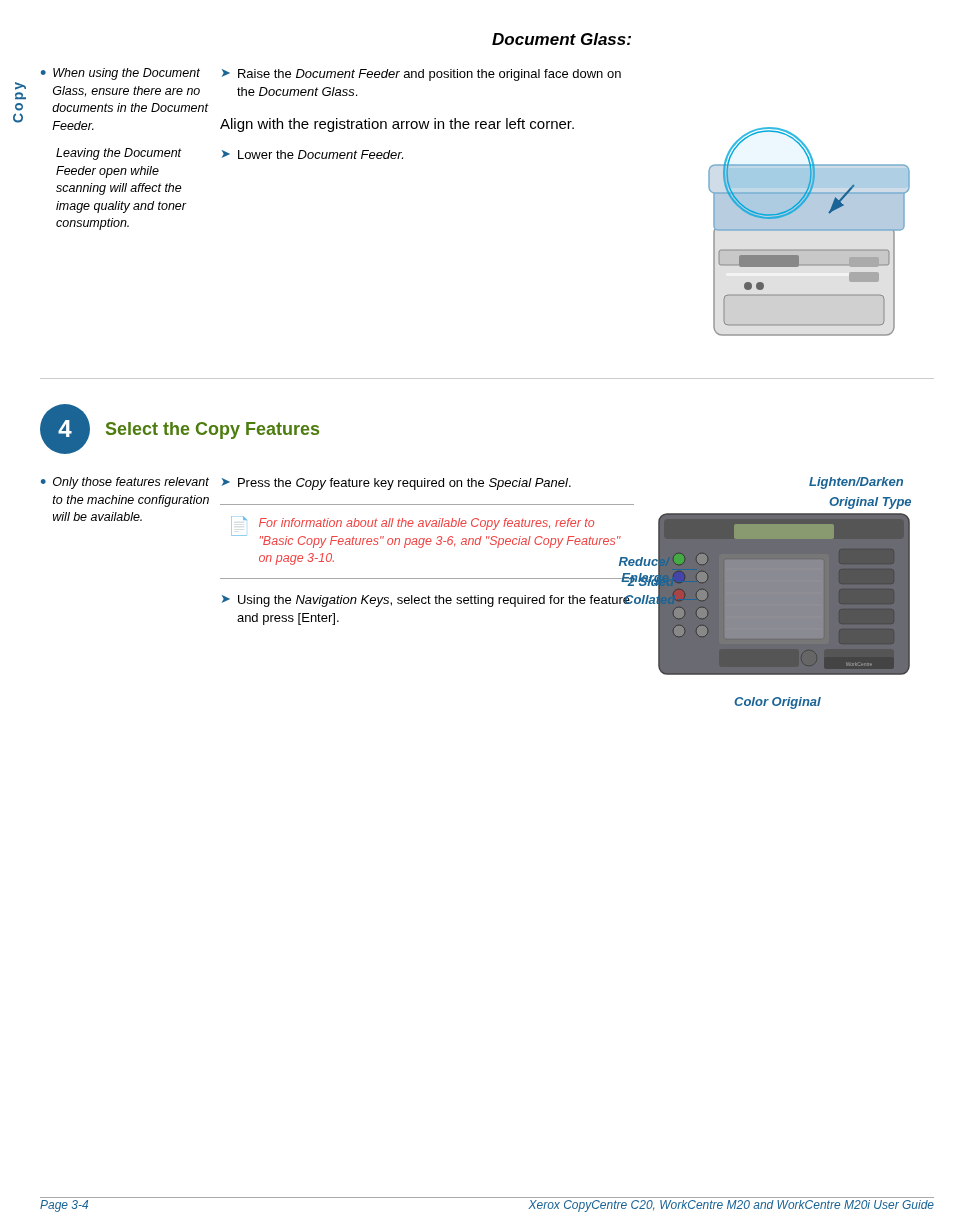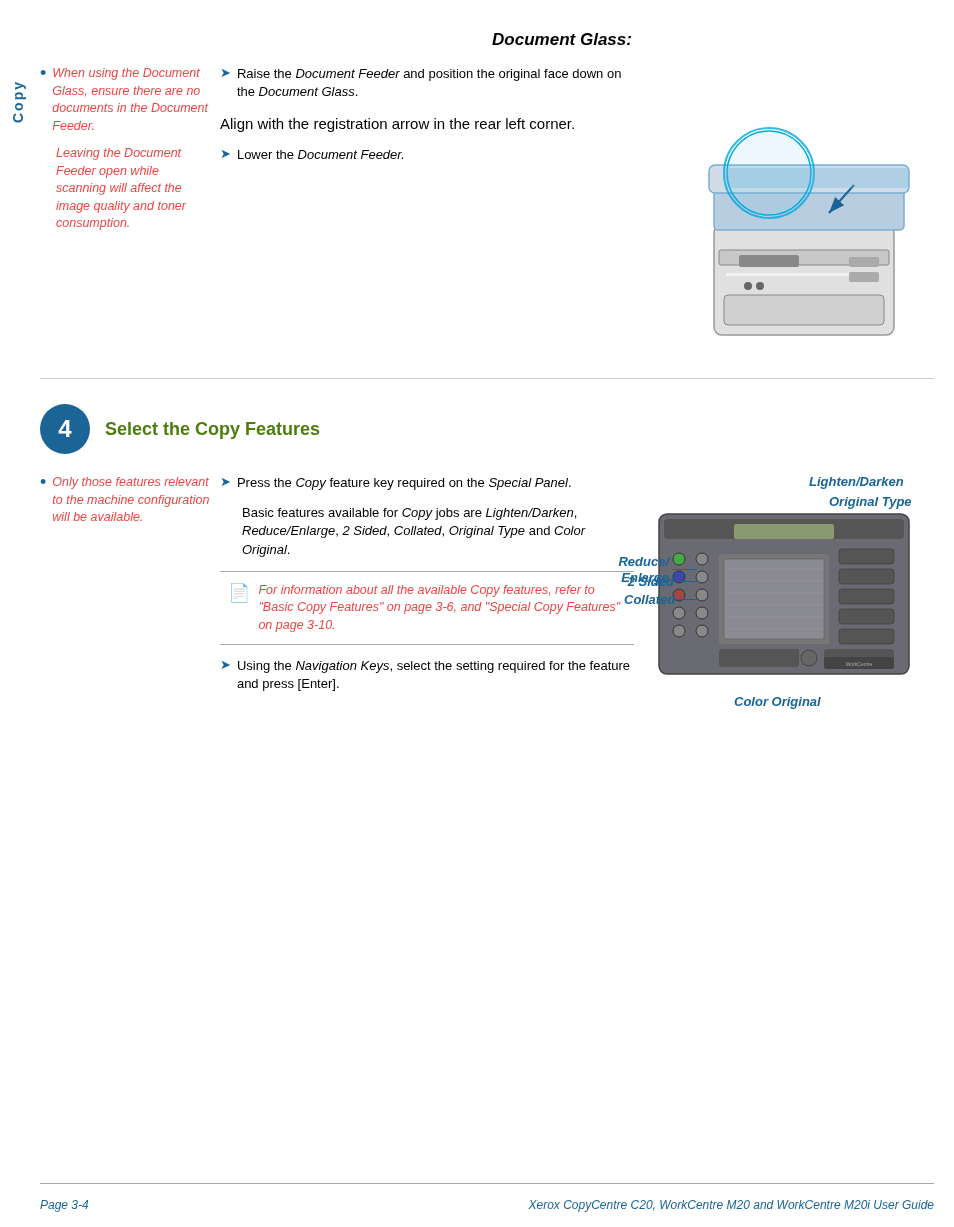--- a/index.html
+++ b/index.html
@@ -56,21 +56,21 @@
       margin-bottom: 8px;
     }
     .bullet-dot {
       color: #1a6496;
       font-size: 18px;
       margin-right: 6px;
       margin-top: -2px;
       flex-shrink: 0;
     }
     .bullet-text {
-      color: #ef4444;
+      color: #000000;
       font-style: italic;
       font-size: 12.5px;
       line-height: 1.4;
     }
 
     .arrow-item {
       display: flex;
       align-items: flex-start;
       margin-bottom: 12px;
     }
@@ -173,21 +173,21 @@
     
     .footer {
       position: absolute;
       bottom: 15px;
       left: 40px;
       right: 20px;
       display: flex;
       justify-content: space-between;
       align-items: center;
       border-top: 1px solid #aaa;
-      padding-top: 14px;
+      padding-top: 0;
       gap: 14px;
     }
     .footer-left {
       color: #1a6496;
       font-size: 12px;
       font-style: italic;
     }
     .footer-right {
       color: #1a6496;
       font-size: 12px;
@@ -283,23 +283,20 @@
           <span class="bullet-dot">•</span>
           <span class="bullet-text">Only those features relevant to the machine configuration will be available.</span>
         </div>
       </div>
 
       <div class="section2-middle">
         <div class="arrow-item">
           <span class="arrow-char">➤</span>
           <span class="arrow-text">Press the <em>Copy</em> feature key required on the <em>Special Panel</em>.</span>
         </div>
-        <div style="margin-left:22px; margin-bottom:10px; font-size:13px; line-height:1.4;">
-          Basic features available for <em>Copy</em> jobs are <em>Lighten/Darken</em>, <em>Reduce/Enlarge</em>, <em>2 Sided</em>, <em>Collated</em>, <em>Original Type</em> and <em>Color Original</em>.
-        </div>
 
         <div class="note-box">
           <span class="note-icon">📄</span>
           <span class="note-text">For information about all the available Copy features, refer to "Basic Copy Features" on page 3-6, and "Special Copy Features" on page 3-10.</span>
         </div>
 
         <div class="arrow-item">
           <span class="arrow-char">➤</span>
           <span class="arrow-text">Using the <em>Navigation Keys</em>, select the setting required for the feature and press [Enter].</span>
         </div>

